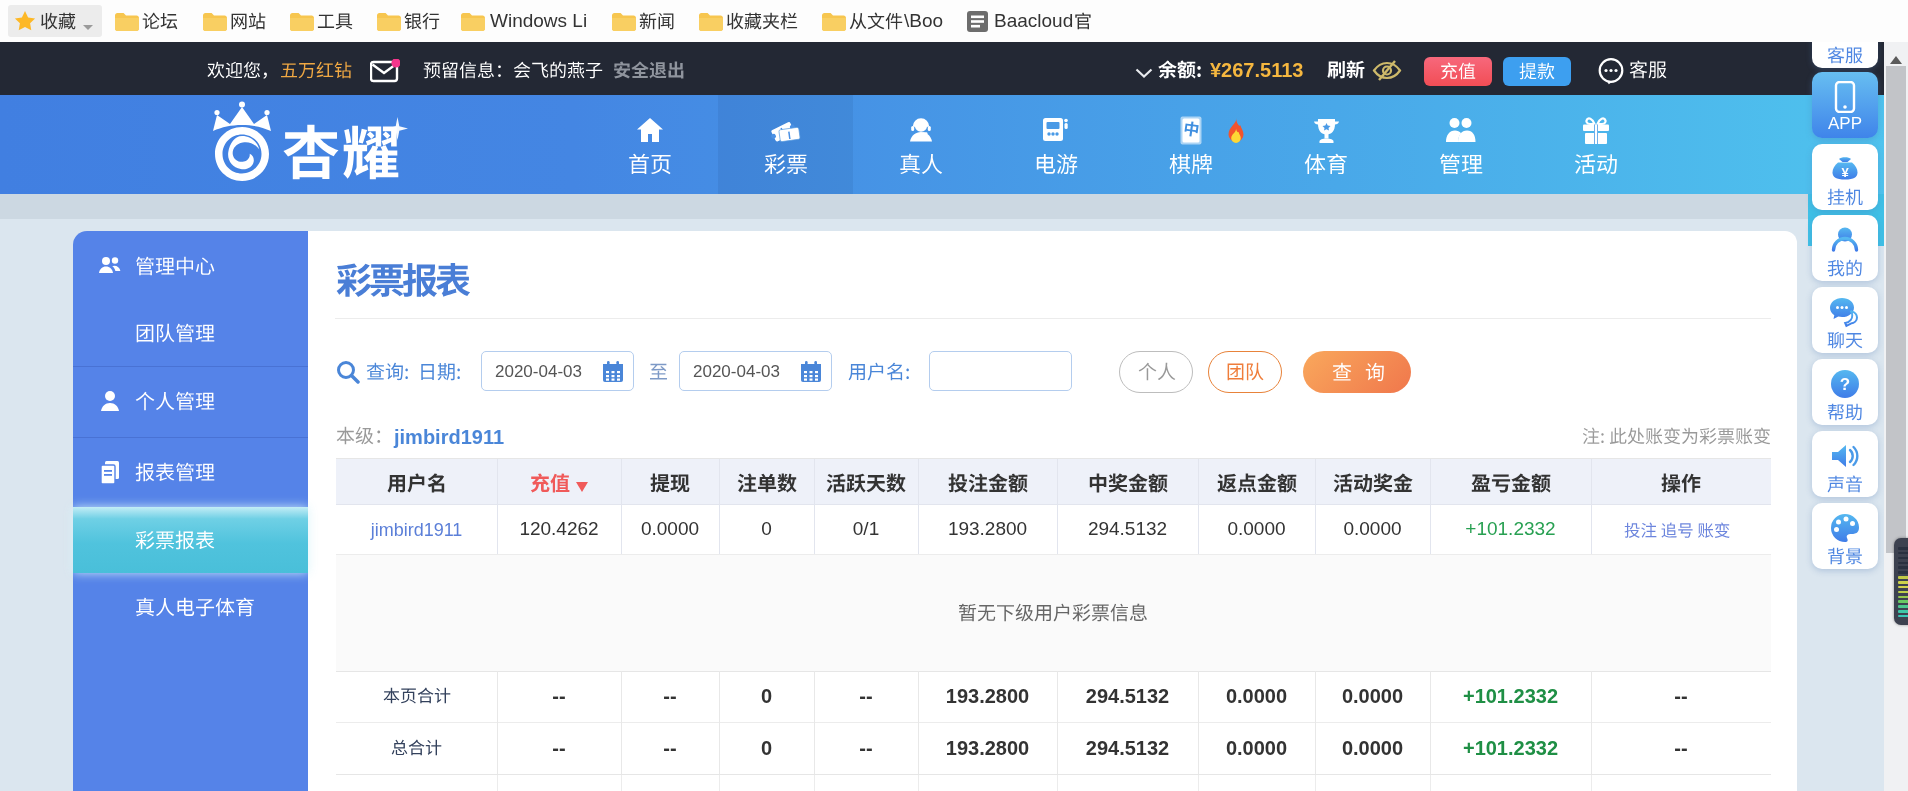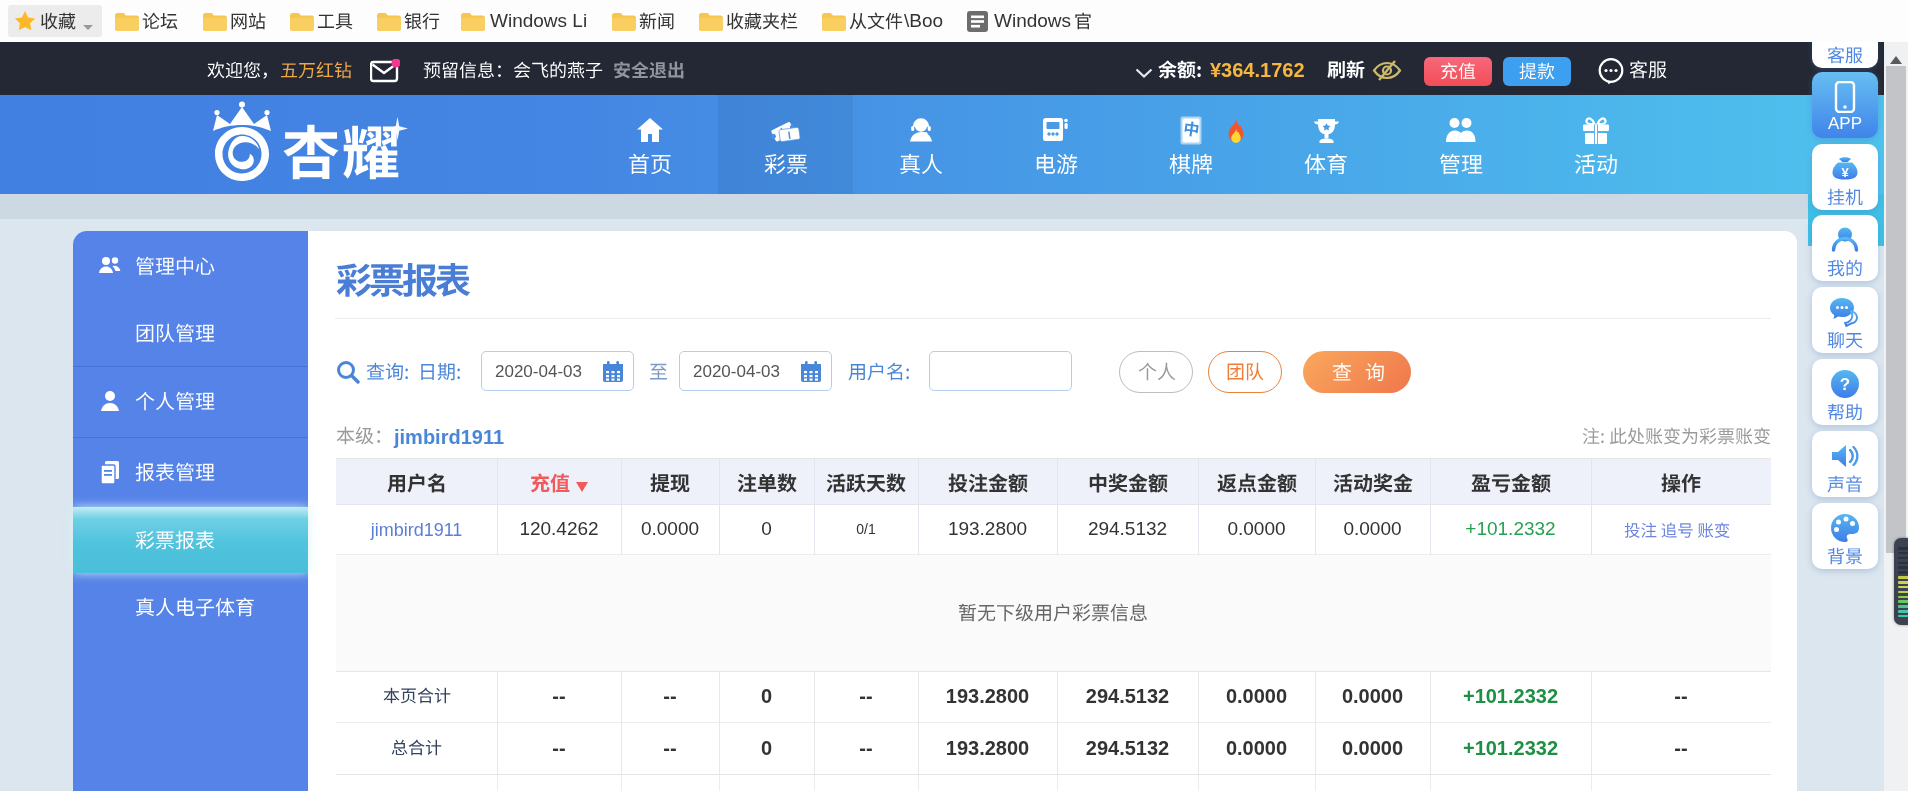--- a/index.html
+++ b/index.html
@@ -86,21 +86,21 @@
     </svg>
   </div>
 <div style="position:absolute;left:904.0px;top:7.2px;font-family:'Liberation Sans',sans-serif;font-size:19px;font-weight:400;color:#333333;white-space:nowrap;line-height:28px;z-index:52;">\Boo</div>
 <div style="position:absolute;left:490.0px;top:7.2px;font-family:'Liberation Sans',sans-serif;font-size:19px;font-weight:400;color:#333333;white-space:nowrap;line-height:28px;z-index:52;text-align:right;">Windows Li</div>
 <div style="position:absolute;left:967.0px;top:11.0px;z-index:52;"><svg width="21" height="21" viewBox="0 0 21 21">
       <rect x="0" y="0" width="21" height="21" rx="3" fill="#6d6d6d"></rect>
       <rect x="4" y="4.5" width="13" height="2.6" fill="#fff"></rect>
       <rect x="4" y="9.2" width="13" height="2.6" fill="#fff"></rect>
       <rect x="4" y="13.9" width="9" height="2.6" fill="#fff"></rect>
     </svg></div>
-<div style="position:absolute;left:994.0px;top:7.2px;font-family:'Liberation Sans',sans-serif;font-size:19px;font-weight:400;color:#333333;white-space:nowrap;line-height:28px;z-index:52;">Windows</div>
+<div style="position:absolute;left:994.0px;top:7.2px;font-family:'Liberation Sans',sans-serif;font-size:19px;font-weight:400;color:#333333;white-space:nowrap;line-height:28px;z-index:52;">Baacloud</div>
 <div style="position:absolute;left:1074.0px;top:12.3px;z-index:52;">
     <svg width="20" height="22" viewBox="0 0 20 22" style="display:block;overflow:visible">
       <path d="M5 6.5H13V8.7H5ZM3.6 5.3V17.3H5V16.5H13.6V17.2H15V11.6H5V9.9H14.3V5.3ZM5 12.8H13.6V15.2H5ZM8.1 0.9C8.3 1.4 8.5 2 8.7 2.4H1.3V5.7H2.7V3.7H15.2V5.7H16.6V2.4H10.2C10 1.9 9.7 1.2 9.4 0.6Z" fill="#333333"></path>
     </svg>
   </div>
 <div style="position:absolute;left:207.0px;top:60.8px;z-index:11;">
     <svg width="74" height="22" viewBox="0 0 74 22" style="display:block;overflow:visible">
       <path d="M1 5.9C2 7.3 3.2 9 4.2 10.6C3.1 12.6 1.9 14.1 0.4 15C0.8 15.3 1.2 15.8 1.4 16.1C2.7 15.1 3.9 13.7 4.9 11.9C5.5 12.9 6 13.8 6.3 14.5L7.4 13.6C7 12.8 6.4 11.7 5.7 10.5C6.6 8.4 7.3 5.9 7.7 3L6.9 2.7L6.7 2.8H0.9V4H6.3C6 5.9 5.5 7.7 4.8 9.2C3.9 7.8 2.9 6.4 1.9 5.2ZM9.8 0.7C9.5 3.4 8.9 5.9 7.7 7.5C8 7.7 8.6 8 8.8 8.3C9.4 7.3 9.9 6.1 10.3 4.7H15.5C15.3 5.6 15 6.6 14.7 7.3L15.8 7.6C16.3 6.6 16.7 5 17 3.7L16.1 3.4L15.9 3.4H10.7C10.9 2.6 11 1.8 11.1 0.9ZM11.4 5.8V7C11.4 9.7 11 13.6 6.4 16.4C6.7 16.6 7.2 17 7.4 17.3C10.2 15.5 11.5 13.3 12.1 11.2C13 14 14.3 16.1 16.6 17.3C16.8 16.9 17.2 16.4 17.5 16.1C14.7 14.9 13.3 11.9 12.6 8.2L12.7 7V5.8Z M19.2 2.6C20.3 3.3 21.7 4.3 22.4 5L23.3 4.1C22.6 3.4 21.2 2.4 20.1 1.8ZM22.5 7H18.9V8.3H21.2V14C20.4 14.4 19.6 15.2 18.7 16.1L19.6 17.3C20.5 16.1 21.4 15 22 15C22.4 15 23 15.6 23.8 16.1C25 16.8 26.5 17 28.7 17C30.6 17 33.7 17 34.9 16.9C34.9 16.5 35.1 15.8 35.3 15.5C33.5 15.7 30.8 15.8 28.7 15.8C26.7 15.8 25.2 15.7 24 14.9C23.3 14.5 22.9 14.1 22.5 13.9ZM29.2 2.1V15H30.4V3.2H33.3V11.3C33.3 11.6 33.2 11.6 33 11.6C32.8 11.6 32.1 11.7 31.3 11.6C31.5 12 31.7 12.5 31.7 12.8C32.8 12.8 33.6 12.8 34 12.6C34.5 12.4 34.6 12 34.6 11.4V2.1ZM24.2 13C24.5 12.8 25.1 12.5 28.8 11.3C28.8 11 28.7 10.5 28.7 10.1L25.7 11V3.2C26.9 2.8 28.1 2.2 29.1 1.7L28.1 0.7C27.2 1.3 25.7 2 24.4 2.5V10.5C24.4 11.3 23.9 11.8 23.5 12C23.7 12.2 24.1 12.7 24.2 13Z M44.4 5.7C43.9 7 43.1 8.2 42.1 9.1C42.4 9.2 42.9 9.6 43.1 9.8C44.1 8.9 45.1 7.5 45.6 6ZM47.1 4.2V9.5C47.1 9.7 47 9.7 46.8 9.8C46.6 9.8 45.8 9.8 45 9.8C45.2 10.1 45.4 10.6 45.4 10.9C46.5 10.9 47.3 10.9 47.8 10.7C48.3 10.5 48.4 10.2 48.4 9.5V4.2ZM49.4 6.2C50.3 7.3 51.2 8.8 51.6 9.8L52.8 9.2C52.3 8.2 51.4 6.8 50.5 5.7ZM40.7 12V15.1C40.7 16.6 41.3 16.9 43.4 16.9C43.9 16.9 47.3 16.9 47.8 16.9C49.5 16.9 50 16.4 50.1 14.1C49.8 14 49.2 13.8 48.9 13.6C48.8 15.4 48.7 15.7 47.7 15.7C46.9 15.7 44 15.7 43.5 15.7C42.3 15.7 42.1 15.6 42.1 15.1V12ZM43.5 11.2C44.4 12.1 45.5 13.5 46 14.4L47.1 13.7C46.6 12.8 45.5 11.5 44.5 10.6ZM49.8 12.2C50.7 13.5 51.5 15.2 51.7 16.3L53 15.8C52.7 14.7 51.9 13 51 11.7ZM38.7 12.1C38.3 13.2 37.6 14.9 36.9 15.9L38.1 16.6C38.8 15.4 39.4 13.8 39.9 12.6ZM44.4 0.7C43.8 2.4 42.8 4.1 41.5 5.2C41.8 5.4 42.3 5.8 42.6 6C43.2 5.4 43.9 4.5 44.5 3.6H51.2C51 4.2 50.7 4.9 50.4 5.4L51.5 5.6C52 4.9 52.5 3.7 53 2.6L52.1 2.4L51.9 2.4H45.1C45.3 2 45.5 1.5 45.7 1ZM41 0.7C39.9 2.7 38.3 4.7 36.6 5.9C36.9 6.2 37.4 6.7 37.5 7C38.1 6.5 38.7 5.9 39.3 5.3V11H40.6V3.6C41.2 2.8 41.7 1.9 42.2 1.1Z M56.8 17.8C58.7 17.1 59.9 15.6 59.9 13.7C59.9 12.4 59.4 11.6 58.4 11.6C57.7 11.6 57 12.1 57 12.9C57 13.8 57.7 14.2 58.4 14.2L58.7 14.1C58.6 15.4 57.8 16.2 56.4 16.8Z" fill="#ffffff"></path>
     </svg>
   </div>
@@ -125,21 +125,21 @@
     </svg>
   </div>
 <div style="position:absolute;left:1135.0px;top:65.0px;z-index:11;"><svg width="18" height="11" viewBox="0 0 18 11">
       <path d="M1.5 1.5l7.5 7 7.5-7" fill="none" stroke="#e8eaee" stroke-width="2.2"></path>
     </svg></div>
 <div style="position:absolute;left:1158.0px;top:60.3px;z-index:11;">
     <svg width="46" height="24" viewBox="0 0 46 24" style="display:block;overflow:visible">
       <path d="M11.9 14C13.3 15.1 15 16.8 15.8 17.8L17.8 16.6C17 15.5 15.2 13.9 13.8 12.8ZM4.7 12.9C3.7 14.1 2.2 15.5 0.8 16.3C1.3 16.7 2.2 17.4 2.6 17.9C4 16.9 5.7 15.2 6.8 13.7ZM9.4 0.4C7.3 3.1 3.6 5.4 0.3 6.7C0.8 7.3 1.4 8.1 1.8 8.7C2.7 8.2 3.6 7.7 4.5 7.1V8.4H8.3V10.1H2V12.2H8.3V15.9C8.3 16.2 8.2 16.3 7.9 16.3C7.6 16.3 6.5 16.3 5.5 16.2C5.9 16.8 6.3 17.8 6.5 18.4C7.9 18.4 8.9 18.4 9.7 18C10.5 17.7 10.7 17.1 10.7 16V12.2H17.2V10.1H10.7V8.4H14.3V7C15.3 7.6 16.3 8.1 17.3 8.5C17.6 7.8 18.2 7 18.8 6.5C16.1 5.5 13.4 4.2 10.8 1.8L11.2 1.3ZM5.8 6.3C7.1 5.4 8.4 4.4 9.5 3.3C10.8 4.5 12 5.5 13.2 6.3Z M33.1 15.6C34.2 16.4 35.7 17.6 36.4 18.4L37.7 16.8C36.9 16.1 35.3 14.9 34.2 14.2ZM29 5.2V14.2H30.8V7H34.8V14.1H36.7V5.2H33.3L33.9 3.6H37.3V1.7H28.8V3.6H31.9C31.7 4.2 31.5 4.8 31.4 5.2ZM21.5 9.2 22.5 9.7C21.6 10.2 20.6 10.6 19.5 10.9C19.8 11.3 20.2 12.4 20.3 13L21.2 12.7V18.3H23.2V17.8H25.6V18.2H27.7V17.1C28 17.5 28.4 18.1 28.6 18.5C33.4 16.9 33.7 13.7 33.8 7.7H31.9C31.8 13 31.7 15.4 27.7 16.8V12.4H27.5L28.9 10.9C28.3 10.5 27.3 10 26.2 9.5C27.1 8.6 27.8 7.6 28.3 6.5L27.2 5.8H28.5V2.4H25.7L24.8 0.6L22.6 1.1L23.2 2.4H19.8V5.8H21.8V4.3H26.4V5.7H24.2L24.7 4.9L22.7 4.5C22.1 5.6 20.9 6.9 19.3 7.9C19.7 8.2 20.3 8.9 20.6 9.3C21.5 8.7 22.2 8.1 22.9 7.4H25.4C25.1 7.8 24.7 8.2 24.3 8.5L23 7.9ZM23.2 16V14.1H25.6V16ZM22 12.4C22.9 12 23.8 11.5 24.6 10.8C25.6 11.4 26.6 12 27.2 12.4Z M41.1 9.8C42.1 9.8 42.8 9 42.8 8C42.8 6.9 42.1 6.1 41.1 6.1C40.1 6.1 39.3 6.9 39.3 8C39.3 9 40.1 9.8 41.1 9.8ZM41.1 17C42.1 17 42.8 16.2 42.8 15.2C42.8 14.1 42.1 13.3 41.1 13.3C40.1 13.3 39.3 14.1 39.3 15.2C39.3 16.2 40.1 17 41.1 17Z" fill="#ffffff"></path>
     </svg>
   </div>
-<div style="position:absolute;left:1210.0px;top:55.9px;font-family:'Liberation Sans',sans-serif;font-size:20px;font-weight:bold;color:#f5b73f;white-space:nowrap;line-height:29px;z-index:11;">¥364.1762</div>
+<div style="position:absolute;left:1210.0px;top:55.9px;font-family:'Liberation Sans',sans-serif;font-size:20px;font-weight:bold;color:#f5b73f;white-space:nowrap;line-height:29px;z-index:11;">¥267.5113</div>
 <div style="position:absolute;left:1327.0px;top:60.3px;z-index:11;">
     <svg width="40" height="24" viewBox="0 0 40 24" style="display:block;overflow:visible">
       <path d="M11.9 2.4V13.5H14V2.4ZM15.6 0.9V15.7C15.6 16 15.5 16.1 15.2 16.1C14.9 16.1 13.9 16.1 12.9 16.1C13.2 16.8 13.5 17.8 13.6 18.4C15.1 18.4 16.2 18.3 16.9 18C17.6 17.6 17.8 16.9 17.8 15.7V0.9ZM6.3 7.1V8.7H3.7V7.8V7.1ZM1.7 1.6V7.8C1.7 10.5 1.6 14.2 0.4 16.8C0.8 17 1.7 17.7 2.1 18.1C3 16.2 3.4 13.6 3.6 11.2V16.4H5.2V10.6H6.3V18.4H8.2V10.6H9.2V14.4C9.2 14.6 9.2 14.6 9 14.6C8.9 14.6 8.6 14.6 8.2 14.6C8.4 15.1 8.7 15.8 8.7 16.4C9.5 16.4 10 16.3 10.5 16C10.9 15.7 11 15.2 11 14.4V8.7H8.2V7.1H10.9V1.6ZM3.7 3.6H8.8V5.1H3.7Z M21.1 12.4C20.8 13.5 20.2 14.6 19.5 15.3C19.9 15.5 20.6 16.1 21 16.4C21.7 15.5 22.5 14.2 22.9 12.9ZM25.7 13.1C26.3 14 26.9 15.2 27.2 15.9L28.7 15C28.5 15.7 28.3 16.3 27.9 16.8C28.4 17.1 29.3 17.8 29.6 18.2C31.3 15.8 31.5 11.9 31.5 9.1V9H33.4V18.3H35.6V9H37.4V6.9H31.5V3.9C33.4 3.5 35.4 3 37 2.4L35.2 0.7C33.8 1.4 31.5 2 29.4 2.4V9.1C29.4 10.9 29.4 13.1 28.7 15C28.4 14.2 27.8 13.1 27.2 12.3ZM22.8 4.3H25.7C25.5 5 25.1 6 24.9 6.7H22.6L23.5 6.5C23.4 5.9 23.2 5 22.8 4.3ZM22.7 0.9C22.9 1.4 23.1 2 23.3 2.5H20V4.3H22.6L21 4.7C21.3 5.3 21.5 6.1 21.6 6.7H19.7V8.6H23.4V10H19.8V12H23.4V16C23.4 16.2 23.3 16.2 23.1 16.2C22.9 16.2 22.3 16.2 21.7 16.2C22 16.8 22.2 17.6 22.3 18.1C23.3 18.1 24.1 18.1 24.7 17.8C25.3 17.4 25.4 16.9 25.4 16V12H28.6V10H25.4V8.6H28.9V6.7H26.9C27.2 6.1 27.5 5.4 27.7 4.6L26.1 4.3H28.6V2.5H25.6C25.3 1.8 25 1.1 24.7 0.5Z" fill="#ffffff"></path>
     </svg>
   </div>
 <div style="position:absolute;left:1372.0px;top:60.0px;z-index:11;"><svg width="30" height="21" viewBox="0 0 30 21">
       <path d="M2 10.5C5.5 5.5 10 3 15 3s9.5 2.5 13 7.5C24.5 15.5 20 18 15 18S5.5 15.5 2 10.5z" fill="none" stroke="#cdb96a" stroke-width="2.2"></path>
       <circle cx="15" cy="10.5" r="4" fill="none" stroke="#cdb96a" stroke-width="2.2"></circle>
       <path d="M23 1L7 20" stroke="#cdb96a" stroke-width="2.4"></path>
     </svg></div>
@@ -550,21 +550,21 @@
   </div>
 <div style="position:absolute;left:1661.0px;top:472.8px;z-index:10;">
     <svg width="42" height="25" viewBox="0 0 42 25" style="display:block;overflow:visible">
       <path d="M11.1 3H14.8V4.3H11.1ZM9.1 1.4V6H16.9V1.4ZM9.1 8.3H10.7V9.8H9.1ZM15.2 8.3H16.9V9.8H15.2ZM2.7 0.6V4.4H0.8V6.6H2.7V10.2L0.5 10.8L1 13.2L2.7 12.6V16.8C2.7 17 2.6 17.1 2.4 17.1C2.2 17.1 1.7 17.1 1.1 17C1.4 17.6 1.7 18.6 1.7 19.2C2.9 19.2 3.6 19.1 4.2 18.7C4.8 18.4 4.9 17.8 4.9 16.7V11.8L6.8 11.2L6.4 9L4.9 9.5V6.6H6.6V4.4H4.9V0.6ZM7 12.7V14.6H10.7C9.4 15.8 7.5 16.7 5.5 17.2C6 17.7 6.7 18.6 7 19.1C8.8 18.5 10.5 17.5 11.8 16.2V19.4H14.1V16.1C15.2 17.3 16.6 18.3 18.1 18.9C18.4 18.4 19.1 17.5 19.6 17.1C18 16.6 16.3 15.7 15.2 14.6H19.2V12.7H14.1V11.5H18.9V6.7H13.4V11.4H12.6V6.7H7.3V11.5H11.8V12.7Z M30.3 0.8C29.4 3.7 27.8 6.6 26 8.4C26.6 8.8 27.5 9.6 27.9 10.1C28.8 9 29.7 7.7 30.5 6.2H31.3V19.4H33.7V14.9H39.2V12.7H33.7V10.4H38.9V8.3H33.7V6.2H39.4V3.9H31.6C32 3.1 32.3 2.2 32.6 1.4ZM25 0.7C24 3.5 22.3 6.4 20.4 8.2C20.9 8.8 21.5 10.2 21.8 10.8C22.2 10.3 22.6 9.8 23 9.3V19.4H25.4V5.6C26.2 4.2 26.8 2.8 27.3 1.4Z" fill="#333333"></path>
     </svg>
   </div>
 <div style="position:absolute;left:416.5px;transform:translateX(-50%);top:516.5px;font-family:'Liberation Sans',sans-serif;font-size:18px;font-weight:400;color:#5b7fd8;white-space:nowrap;line-height:27px;z-index:10;">jimbird1911</div>
 <div style="position:absolute;left:559.0px;transform:translateX(-50%);top:514.8px;font-family:'Liberation Sans',sans-serif;font-size:19px;font-weight:400;color:#333333;white-space:nowrap;line-height:28px;z-index:10;">120.4262</div>
 <div style="position:absolute;left:670.0px;transform:translateX(-50%);top:514.8px;font-family:'Liberation Sans',sans-serif;font-size:19px;font-weight:400;color:#333333;white-space:nowrap;line-height:28px;z-index:10;">0.0000</div>
 <div style="position:absolute;left:766.5px;transform:translateX(-50%);top:514.8px;font-family:'Liberation Sans',sans-serif;font-size:19px;font-weight:400;color:#333333;white-space:nowrap;line-height:28px;z-index:10;">0</div>
-<div style="position:absolute;left:866.0px;transform:translateX(-50%);top:514.8px;font-family:'Liberation Sans',sans-serif;font-size:14px;font-weight:400;color:#333333;white-space:nowrap;line-height:28px;z-index:10;">0/1</div>
+<div style="position:absolute;left:866.0px;transform:translateX(-50%);top:514.8px;font-family:'Liberation Sans',sans-serif;font-size:19px;font-weight:400;color:#333333;white-space:nowrap;line-height:28px;z-index:10;">0/1</div>
 <div style="position:absolute;left:987.5px;transform:translateX(-50%);top:514.8px;font-family:'Liberation Sans',sans-serif;font-size:19px;font-weight:400;color:#333333;white-space:nowrap;line-height:28px;z-index:10;">193.2800</div>
 <div style="position:absolute;left:1127.5px;transform:translateX(-50%);top:514.8px;font-family:'Liberation Sans',sans-serif;font-size:19px;font-weight:400;color:#333333;white-space:nowrap;line-height:28px;z-index:10;">294.5132</div>
 <div style="position:absolute;left:1256.5px;transform:translateX(-50%);top:514.8px;font-family:'Liberation Sans',sans-serif;font-size:19px;font-weight:400;color:#333333;white-space:nowrap;line-height:28px;z-index:10;">0.0000</div>
 <div style="position:absolute;left:1372.5px;transform:translateX(-50%);top:514.8px;font-family:'Liberation Sans',sans-serif;font-size:19px;font-weight:400;color:#333333;white-space:nowrap;line-height:28px;z-index:10;">0.0000</div>
 <div style="position:absolute;left:1510.5px;transform:translateX(-50%);top:514.8px;font-family:'Liberation Sans',sans-serif;font-size:19px;font-weight:400;color:#28a052;white-space:nowrap;line-height:28px;z-index:10;">+101.2332</div>
 <div style="position:absolute;left:1623.8px;top:521.6px;z-index:10;">
     <svg width="108" height="21" viewBox="0 0 108 21" style="display:block;overflow:visible">
       <path d="M3 0.7V4H0.8V5.1H3V8.7C2.1 9 1.3 9.2 0.6 9.4L0.9 10.6L3 10V14.3C3 14.5 2.9 14.6 2.7 14.6C2.5 14.6 1.8 14.6 1 14.6C1.2 14.9 1.3 15.4 1.4 15.7C2.5 15.7 3.2 15.7 3.6 15.5C4.1 15.3 4.2 15 4.2 14.3V9.6L5.9 9.1L5.8 8L4.2 8.4V5.1H6.3V4H4.2V0.7ZM7.8 1.3V3.1C7.8 4.3 7.5 5.6 5.7 6.6C5.9 6.8 6.3 7.3 6.5 7.5C8.5 6.4 9 4.6 9 3.1V2.4H11.9V5C11.9 6.3 12.1 6.8 13.3 6.8C13.5 6.8 14.4 6.8 14.7 6.8C15 6.8 15.4 6.8 15.6 6.7C15.5 6.4 15.5 5.9 15.5 5.6C15.2 5.7 14.9 5.7 14.6 5.7C14.4 5.7 13.6 5.7 13.4 5.7C13.1 5.7 13.1 5.5 13.1 5.1V1.3ZM13 9.1C12.4 10.4 11.5 11.4 10.4 12.3C9.3 11.4 8.5 10.3 7.9 9.1ZM6.2 8V9.1H6.9L6.7 9.2C7.3 10.7 8.2 11.9 9.4 13C8 13.8 6.5 14.4 4.9 14.7C5.1 15 5.4 15.5 5.5 15.9C7.2 15.4 8.9 14.8 10.4 13.8C11.7 14.7 13.2 15.4 15 15.9C15.2 15.5 15.5 15 15.8 14.7C14.2 14.4 12.7 13.8 11.4 13C12.9 11.8 14 10.2 14.7 8.2L13.9 7.9L13.6 8Z M18.1 1.7C19.1 2.3 20.5 3.1 21.2 3.6L21.9 2.6C21.2 2.1 19.8 1.3 18.7 0.9ZM17.2 6.3C18.2 6.8 19.6 7.6 20.2 8.1L20.9 7.1C20.2 6.6 18.9 5.8 17.9 5.4ZM17.7 14.8 18.7 15.7C19.7 14.1 20.8 12 21.7 10.3L20.8 9.5C19.9 11.4 18.6 13.5 17.7 14.8ZM25.5 1C26.1 1.9 26.7 3 26.9 3.7L28.1 3.3C27.9 2.5 27.2 1.4 26.7 0.6ZM22 3.8V5H26.4V8.7H22.6V9.9H26.4V14.1H21.5V15.3H32.4V14.1H27.6V9.9H31.4V8.7H27.6V5H32V3.8Z M37.9 1.9C38.8 2.6 39.9 3.7 40.4 4.5L41.3 3.7C40.8 3 39.7 1.9 38.9 1.2ZM43.2 2.4V13.1L44.4 13.1H51.4V8.3H44.4V6.7H50.9V2.4H47.1C47.4 1.9 47.6 1.3 47.8 0.8L46.4 0.6C46.3 1.1 46.1 1.8 45.9 2.4ZM44.4 3.4H49.6V5.7H44.4ZM44.4 9.4H50.2V12H44.4ZM41 6.4H37.5V7.6H39.8V13C39.1 13.3 38.3 13.9 37.5 14.6L38.2 15.7C39.1 14.8 39.9 14 40.4 14C40.8 14 41.3 14.4 41.9 14.8C42.9 15.4 44.3 15.5 46.2 15.5C48 15.5 50.9 15.4 52.4 15.4C52.4 15 52.6 14.4 52.7 14.1C51 14.3 48.2 14.4 46.3 14.4C44.5 14.4 43.1 14.3 42.1 13.7C41.6 13.5 41.3 13.2 41 13.1Z M57.5 2.4H65.3V4.7H57.5ZM56.2 1.3V5.8H66.6V1.3ZM54.2 7.3V8.4H57.6C57.3 9.4 56.9 10.6 56.5 11.4H65.2C64.9 13.3 64.5 14.2 64.1 14.5C63.9 14.7 63.7 14.7 63.3 14.7C62.9 14.7 61.7 14.7 60.5 14.6C60.8 14.9 60.9 15.4 61 15.7C62.1 15.8 63.2 15.8 63.7 15.8C64.4 15.8 64.8 15.7 65.2 15.3C65.8 14.8 66.2 13.6 66.6 10.8C66.6 10.6 66.7 10.2 66.7 10.2H58.4L59 8.4H68.6V7.3Z M76.9 3.5V8.2C76.9 10.4 76.7 13.3 74 15C74.2 15.2 74.5 15.5 74.7 15.7C77.6 13.8 77.9 10.7 77.9 8.2V3.5ZM77.5 12.4C78.3 13.3 79.2 14.5 79.5 15.3L80.4 14.7C80 13.9 79 12.7 78.3 11.8ZM74.8 1.4V11.6H75.8V2.5H79V11.5H80V1.4ZM87.3 1.4C86.4 3 85 4.6 83.6 5.7C83.9 5.9 84.3 6.3 84.5 6.6C85.9 5.4 87.5 3.6 88.4 1.7ZM81.6 15.9C81.9 15.7 82.4 15.5 85.6 14.2C85.5 13.9 85.5 13.5 85.5 13.1L83 14V8.2H84.4C85.1 11.4 86.5 14 88.5 15.5C88.7 15.2 89.1 14.7 89.3 14.5C87.5 13.3 86.2 10.9 85.5 8.2H89V7.1H83V1H81.9V7.1H80.4V8.2H81.9V13.8C81.9 14.5 81.4 14.8 81.1 14.9C81.3 15.2 81.6 15.6 81.6 15.9Z M93.6 4.1C93.1 5.3 92.3 6.5 91.3 7.3C91.6 7.4 92.1 7.8 92.3 8C93.2 7.1 94.1 5.8 94.7 4.4ZM101.3 4.8C102.3 5.7 103.5 7.1 104.1 8L105.1 7.3C104.5 6.5 103.3 5.2 102.2 4.2ZM97 0.8C97.3 1.3 97.6 1.9 97.9 2.3H91V3.4H95.6V8.5H96.9V3.4H99.4V8.4H100.6V3.4H105.2V2.3H99.2C99 1.8 98.6 1.1 98.2 0.5ZM92.1 8.9V10H93.4C94.3 11.3 95.5 12.4 96.9 13.3C95 14 92.9 14.5 90.8 14.8C91 15 91.3 15.6 91.4 15.9C93.7 15.5 96.1 14.9 98.1 14C100.1 14.9 102.4 15.5 105 15.9C105.1 15.5 105.4 15.1 105.7 14.8C103.3 14.5 101.2 14 99.4 13.3C101.1 12.3 102.5 11.1 103.5 9.4L102.7 8.9L102.5 8.9ZM94.8 10H101.6C100.7 11.1 99.5 12 98.1 12.7C96.8 12 95.6 11.1 94.8 10Z" fill="#6c85dd"></path>
     </svg>
   </div>

